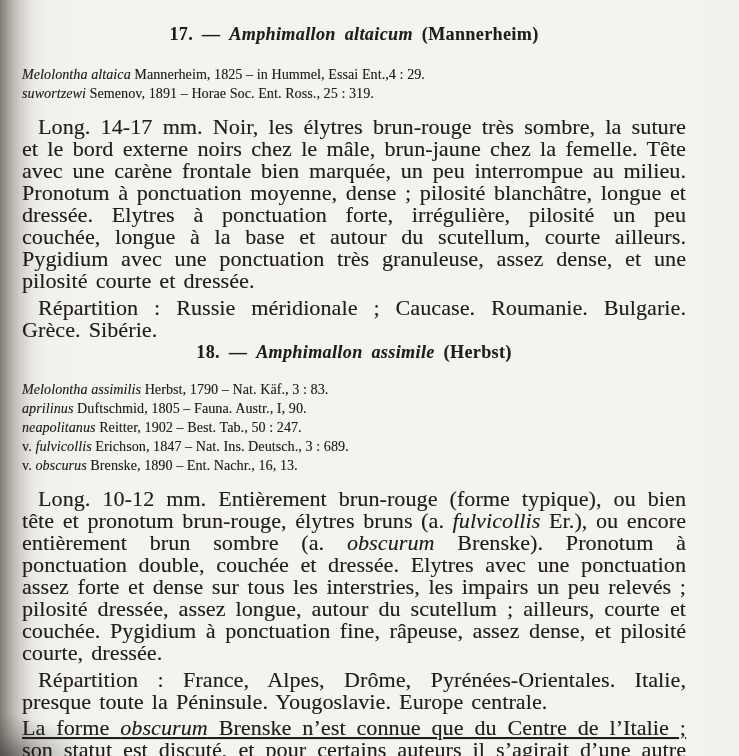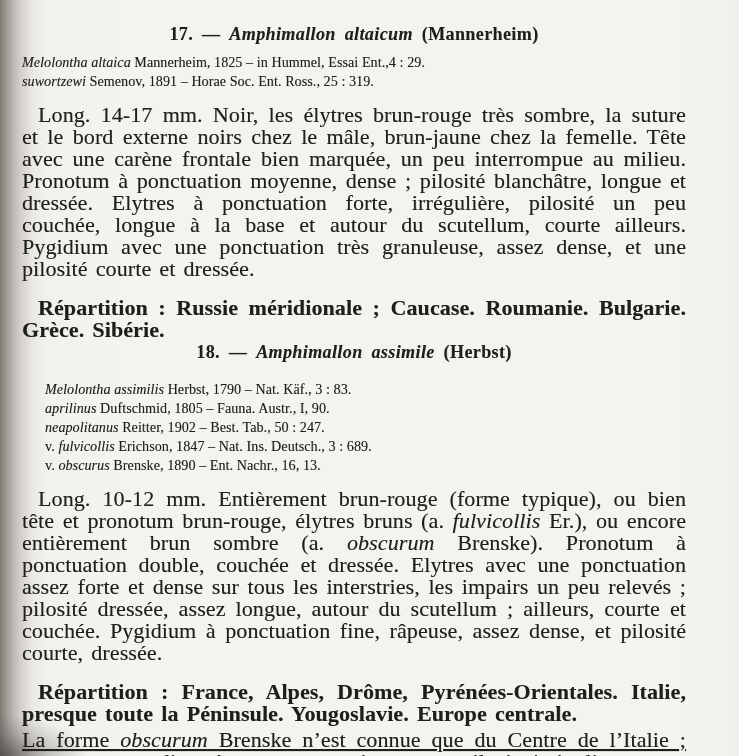--- a/index.html
+++ b/index.html
@@ -43,41 +43,41 @@
     text-align: center;
     font-size: 18px;
     line-height: 22px;
     font-weight: bold;
     letter-spacing: 0.4px;
     word-spacing: 4px;
   }
   .heading em { font-style: italic; }
   .h17 { padding-top: 23px; }
   .h18 { }
-  .synonymy { margin-top: 8px; }
-  .synonymy.second { margin-top: 17px; margin-left: 23px; }
+  .synonymy { margin-top: 20px; }
+  .synonymy.second { margin-top: 17px; }
   .syn-line {
     margin: 0;
     font-size: 14px;
     line-height: 19px;
     letter-spacing: 0.1px;
   }
   .syn-line em { font-style: italic; }
   .body-par {
     margin: 0;
     font-size: 22px;
     line-height: 22px;
     text-align: justify;
     word-spacing: 2.5px;
     letter-spacing: 0.1px;
   }
   .body-par em { font-style: italic; }
   .indent { text-indent: 16px; }
   .desc { margin-top: 13px; }
-  .rep { margin-top: 17px; font-weight: bold; }
+  .rep { margin-top: 5px; }
   .note { margin-top: 4px; text-decoration: underline; }
 </style>
 </head>
 <body>
 
 <div class="page">
   <div class="binding-shadow"></div>
 
   <div class="content">
 

